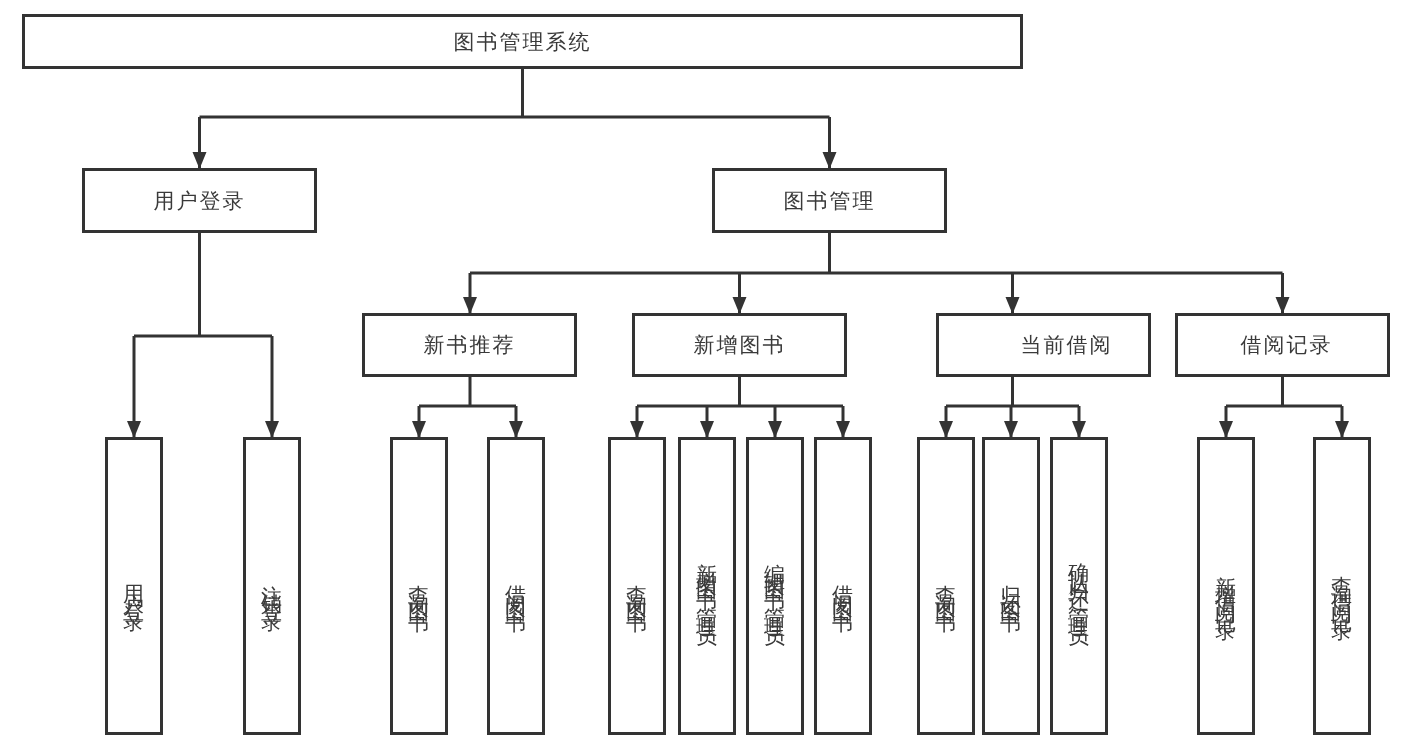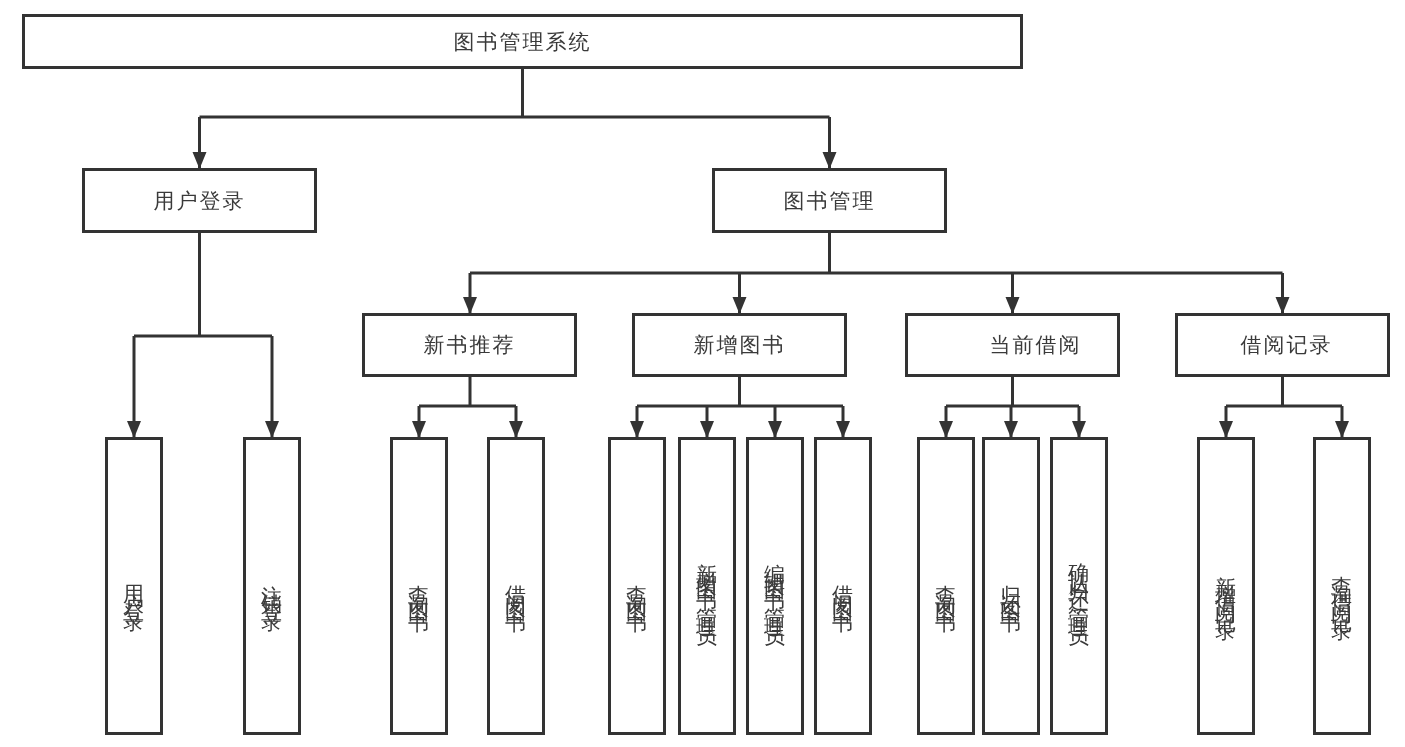--- a/index.html
+++ b/index.html
@@ -84,21 +84,21 @@
   <div class="node lvl2" style="left:712px;">
     <span>图书管理</span>
   </div>
 
   <div class="node lvl3" style="left:362px;">
     <span>新书推荐</span>
   </div>
   <div class="node lvl3" style="left:632px;">
     <span>新增图书</span>
   </div>
-  <div class="node lvl3" style="left:905px;padding-left:46px;">
+  <div class="node lvl3" style="left:936px;padding-left:46px;">
     <span>当前借阅</span>
   </div>
   <div class="node lvl3" style="left:1175px;padding-left:8px;">
     <span>借阅记录</span>
   </div>
 
   <div class="node vnode" style="left:105px;">
     <span>用户登录</span>
   </div>
   <div class="node vnode" style="left:243px;">

